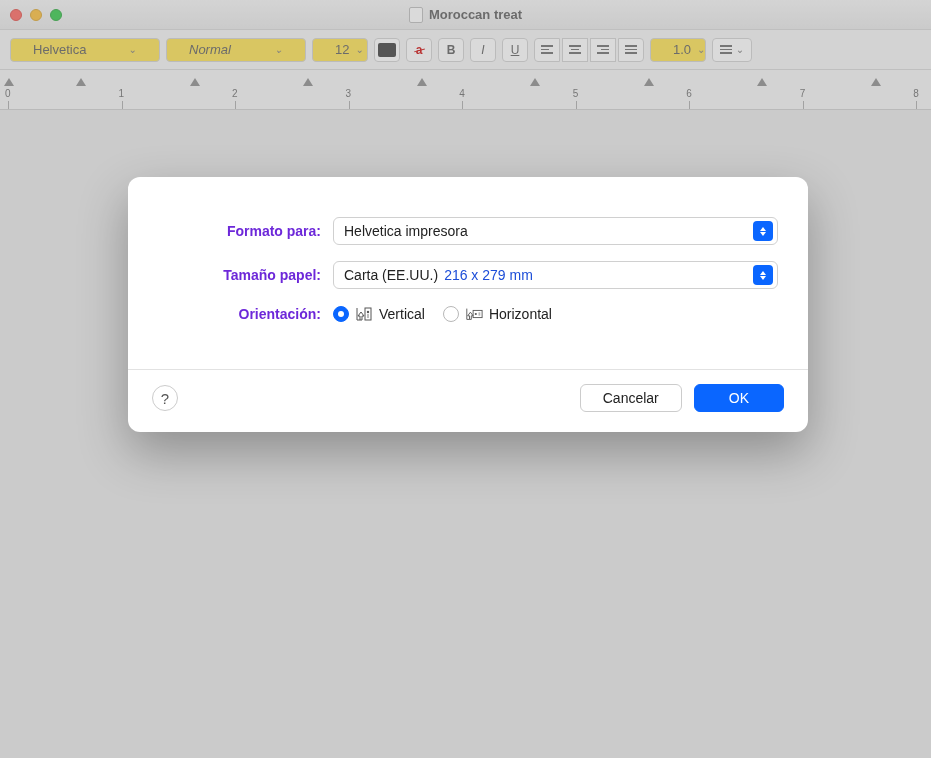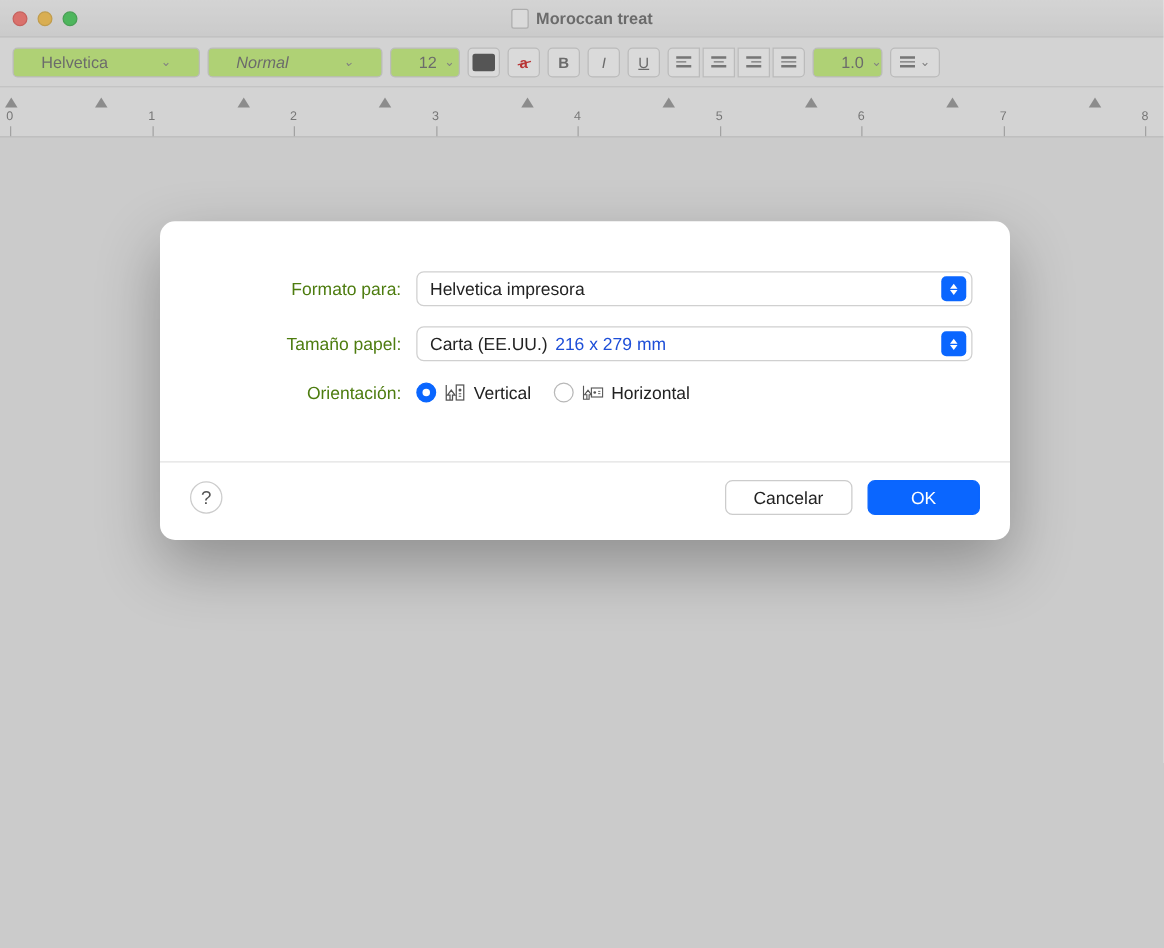--- a/index.html
+++ b/index.html
@@ -59,21 +59,21 @@
     background: #f5f5f5;
     border-bottom:1px solid #d6d6d6;
     display:flex;
     align-items:center;
     gap:6px;
     padding:0 10px;
     font-size:13px;
     color:#555;
   }
   .tool-select {
-    background:#bef264;
+    background:#fde047;
     border:1px solid #d0d0d0;
     border-radius:4px;
     height:24px;
     display:flex;
     align-items:center;
     padding:0 22px;
     gap:6px;
   }
   .tool-select.wide { width: 150px; justify-content:space-between;}
   .tool-select.med { width: 140px; justify-content:space-between;font-style:italic;}
@@ -148,21 +148,22 @@
   .dialog-body { padding: 40px 30px 30px 30px;}
   .row {
     display:flex;
     align-items:center;
     margin-bottom:16px;
   }
   .row-label {
     width:175px;
     text-align:right;
     padding-right:12px;
-    color:#4d7c0f;
+    color:#6d28d9;
+    font-weight:bold;
   }
   .popup {
     flex:1;
     height:28px;
     border:1px solid #d0d0d0;
     border-radius:6px;
     background:#fff;
     display:flex;
     align-items:center;
     justify-content:space-between;

